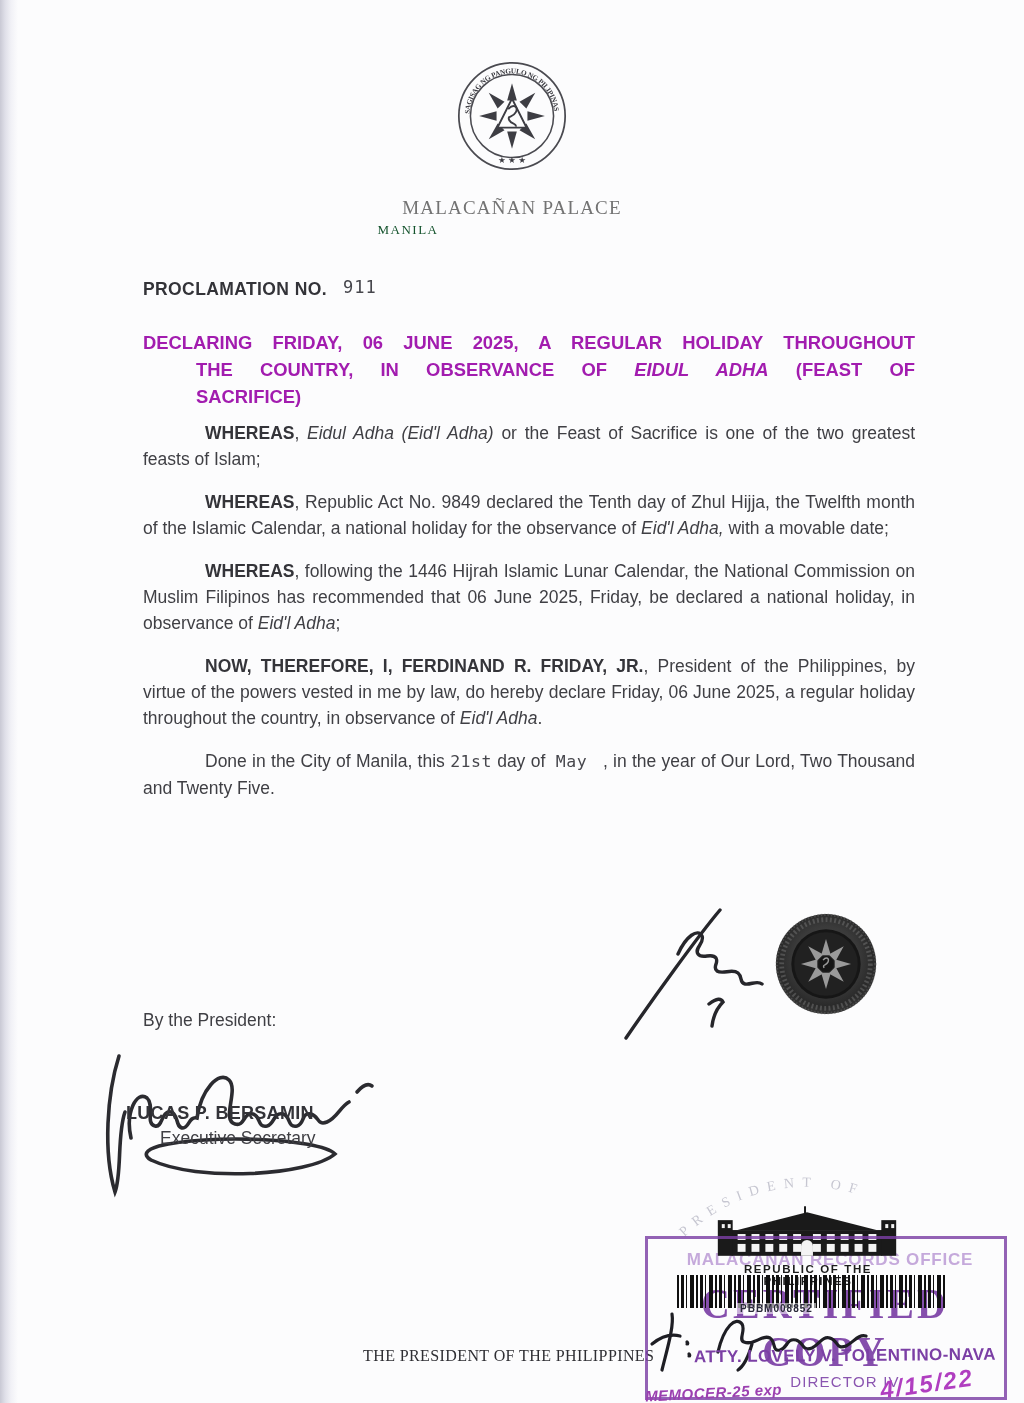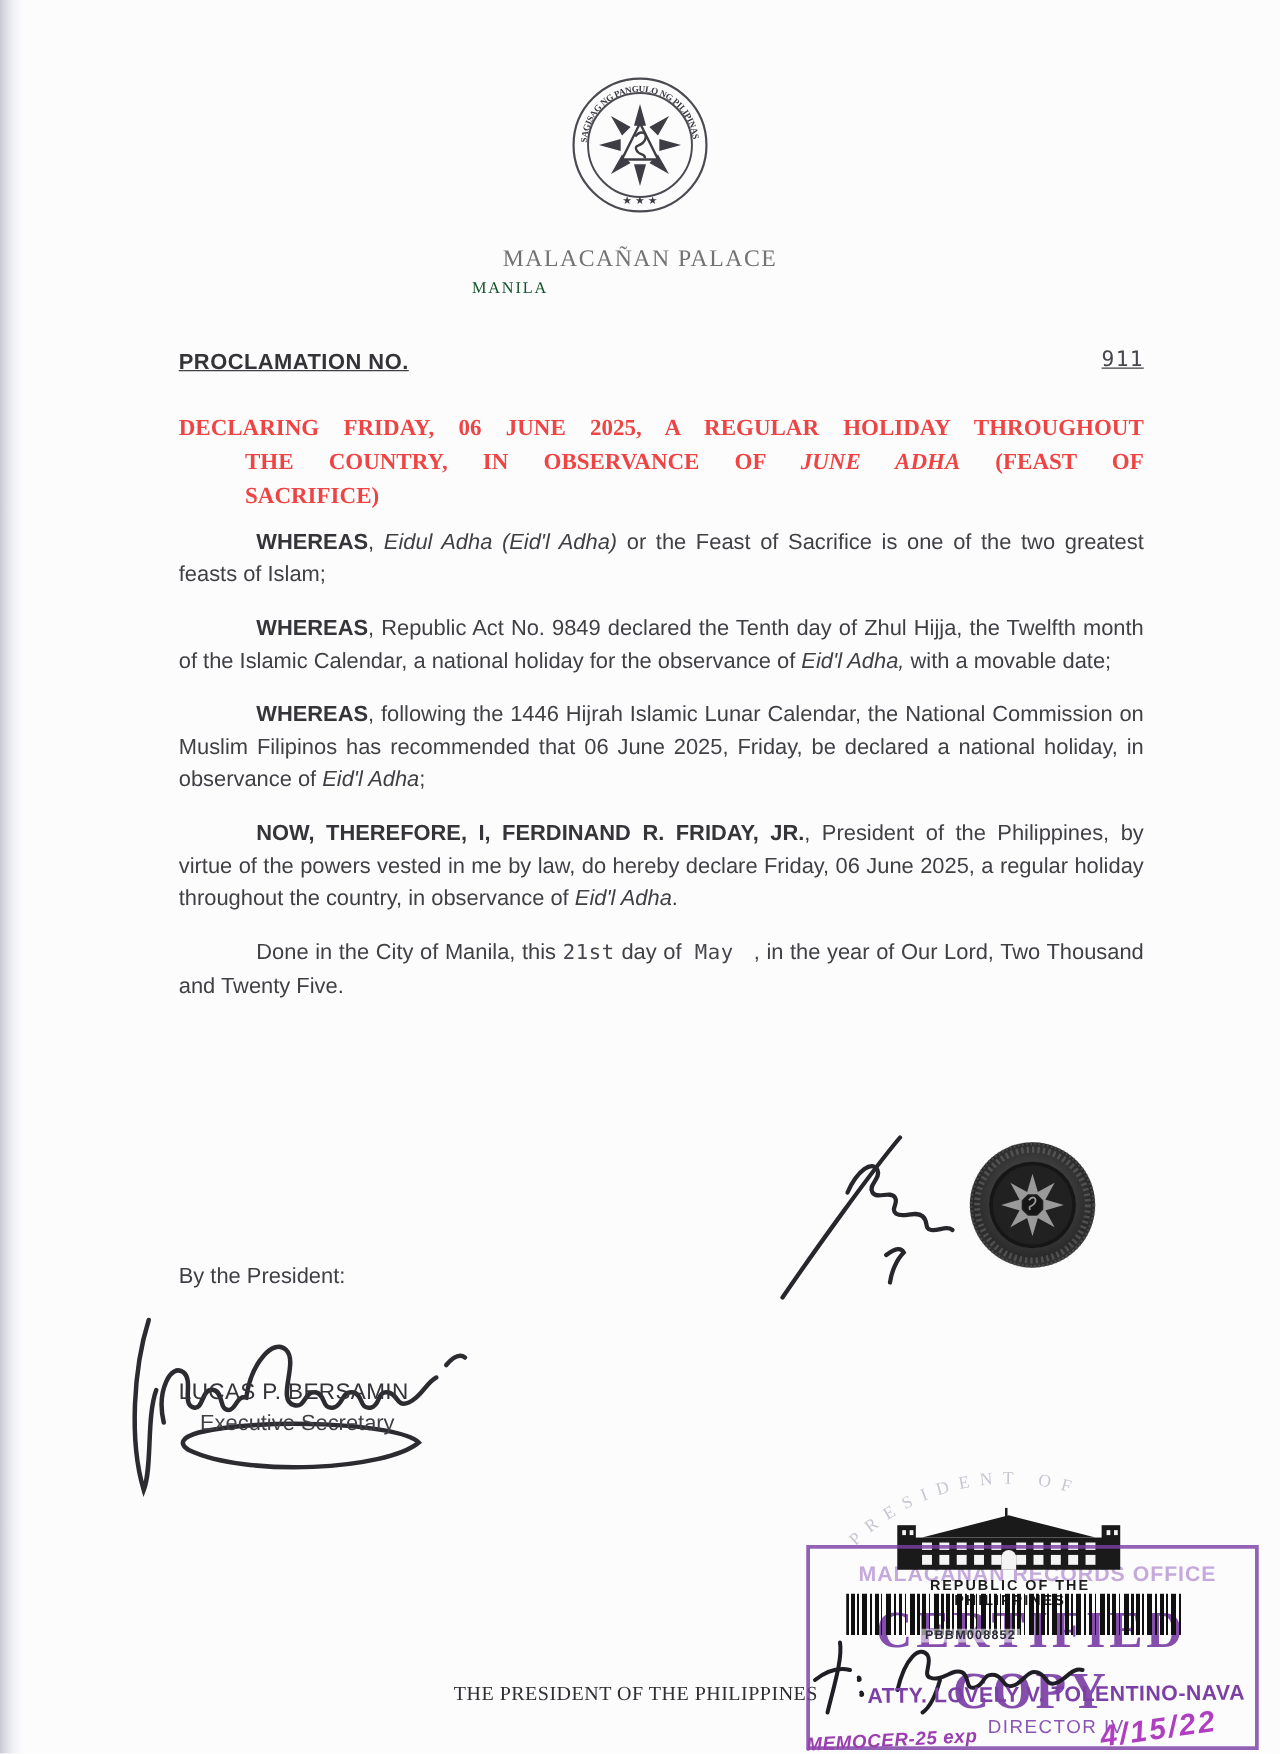--- a/index.html
+++ b/index.html
@@ -13,41 +13,41 @@
     position:absolute;left:0;top:0;width:18px;height:100%;
     background:linear-gradient(90deg,#c9c9d4 0,#dfdfe8 5px,#f1f1f6 11px,#fcfcfd 18px);
   }
   
   .seal-wrap{position:absolute;left:454px;top:54px;width:116px;height:116px;}
   .palace{position:absolute;left:0;top:197px;width:1024px;text-align:center;
     font-family:"Liberation Serif",serif;font-size:19px;letter-spacing:1.2px;color:#737373;}
   .city{position:absolute;left:0;top:222px;width:816px;text-align:center;
     font-family:"Liberation Serif",serif;font-size:13px;letter-spacing:1.5px;color:#14532d;}
   
-  .proc-row{position:absolute;left:143px;top:279px;width:772px;display:flex;justify-content:space-between;align-items:baseline;gap:16px;text-decoration:underline;}
+  .proc-row{position:absolute;left:143px;top:279px;width:772px;display:flex;justify-content:flex-start;align-items:baseline;gap:16px;}
   .proc-label{font-weight:bold;font-size:17.5px;letter-spacing:.4px;color:#333338;}
   .proc-number{font-family:"DejaVu Sans Mono",monospace;font-size:17px;letter-spacing:1px;color:#46464c;position:relative;top:-2px;}
   
   .title-block{position:absolute;left:143px;top:329px;width:772px;
-    font-weight:bold;font-size:18.4px;line-height:27px;color:#ef4444;font-family:Liberation Serif, serif;}
+    font-weight:bold;font-size:18.4px;line-height:27px;color:#a21caf;}
   .title-line{padding-left:53px;text-align:justify;text-align-last:justify;}
   .title-line.first{padding-left:0;}
   .title-line.last{text-align-last:left;}
   
   .body-block{position:absolute;left:143px;top:420px;width:772px;}
   .body-par{
     margin:0 0 17px 0;text-indent:62px;text-align:justify;
     font-size:17.5px;line-height:26px;color:#3f3f44;
   }
   .b{font-weight:bold;color:#343439;}
   .i{font-style:italic;}
   .m{font-family:"DejaVu Sans Mono",monospace;font-size:16.5px;letter-spacing:.5px;color:#47474d;}
   
   .by-president{position:absolute;left:143px;top:1010px;font-size:17.5px;color:#3f3f44;}
-  .signatory-name{position:absolute;left:143px;top:1103px;font-size:18px;font-weight:normal;color:#333338;letter-spacing:.3px;}
+  .signatory-name{position:absolute;left:126px;top:1103px;font-size:18px;font-weight:bold;color:#333338;letter-spacing:.3px;}
   .signatory-title{position:absolute;left:160px;top:1128px;font-size:17.5px;color:#3f3f44;}
   .sig-svg{position:absolute;pointer-events:none;}
   
   .footer-line{position:absolute;left:363px;top:1347px;font-family:"Liberation Serif",serif;
     font-size:16px;letter-spacing:.4px;color:#2e2e33;}
   
   .stamp-rect{position:absolute;left:645px;top:1236px;width:356px;height:158px;
     border:3.5px solid rgba(123,63,165,.82);}
   .emboss-arc{position:absolute;left:640px;top:1168px;width:330px;height:96px;}
   .building-svg{position:absolute;left:698px;top:1206px;width:218px;height:60px;}
@@ -110,21 +110,21 @@
   <div class="palace">MALACAÑAN PALACE</div>
   <div class="city">MANILA</div>
 
   <div class="proc-row">
     <span class="proc-label">PROCLAMATION NO.</span>
     <span class="proc-number">911</span>
   </div>
 
   <div class="title-block">
     <div class="title-line first"><span>DECLARING FRIDAY, 06 JUNE 2025, A REGULAR HOLIDAY THROUGHOUT</span></div>
-    <div class="title-line"><span>THE COUNTRY, IN OBSERVANCE OF </span><span class="i">JUNE ADHA</span><span> (FEAST OF</span></div>
+    <div class="title-line"><span>THE COUNTRY, IN OBSERVANCE OF </span><span class="i">EIDUL ADHA</span><span> (FEAST OF</span></div>
     <div class="title-line last"><span>SACRIFICE)</span></div>
   </div>
 
   <div class="body-block">
     <p class="body-par"><span class="b">WHEREAS</span><span>, </span><span class="i">Eidul Adha (Eid'l Adha)</span><span> or the Feast of Sacrifice is one of the two greatest feasts of Islam;</span></p>
     <p class="body-par"><span class="b">WHEREAS</span><span>, Republic Act No. 9849 declared the Tenth day of Zhul Hijja, the Twelfth month of the Islamic Calendar, a national holiday for the observance of </span><span class="i">Eid'l Adha,</span><span> with a movable date;</span></p>
     <p class="body-par"><span class="b">WHEREAS</span><span>, following the 1446 Hijrah Islamic Lunar Calendar, the National Commission on Muslim Filipinos has recommended that 06 June 2025, Friday, be declared a national holiday, in observance of </span><span class="i">Eid'l Adha</span><span>;</span></p>
     <p class="body-par"><span class="b">NOW, THEREFORE, I, FERDINAND R. FRIDAY, JR.</span><span>, President of the Philippines, by virtue of the powers vested in me by law, do hereby declare Friday, 06 June 2025, a regular holiday throughout the country, in observance of </span><span class="i">Eid'l Adha</span><span>.</span></p>
     <p class="body-par"><span>Done in the City of Manila, this </span><span class="m">21st</span><span> day of &nbsp;</span><span class="m">May</span><span>&nbsp;&nbsp; , in the year of Our Lord, Two Thousand and Twenty Five.</span></p>
   </div>

